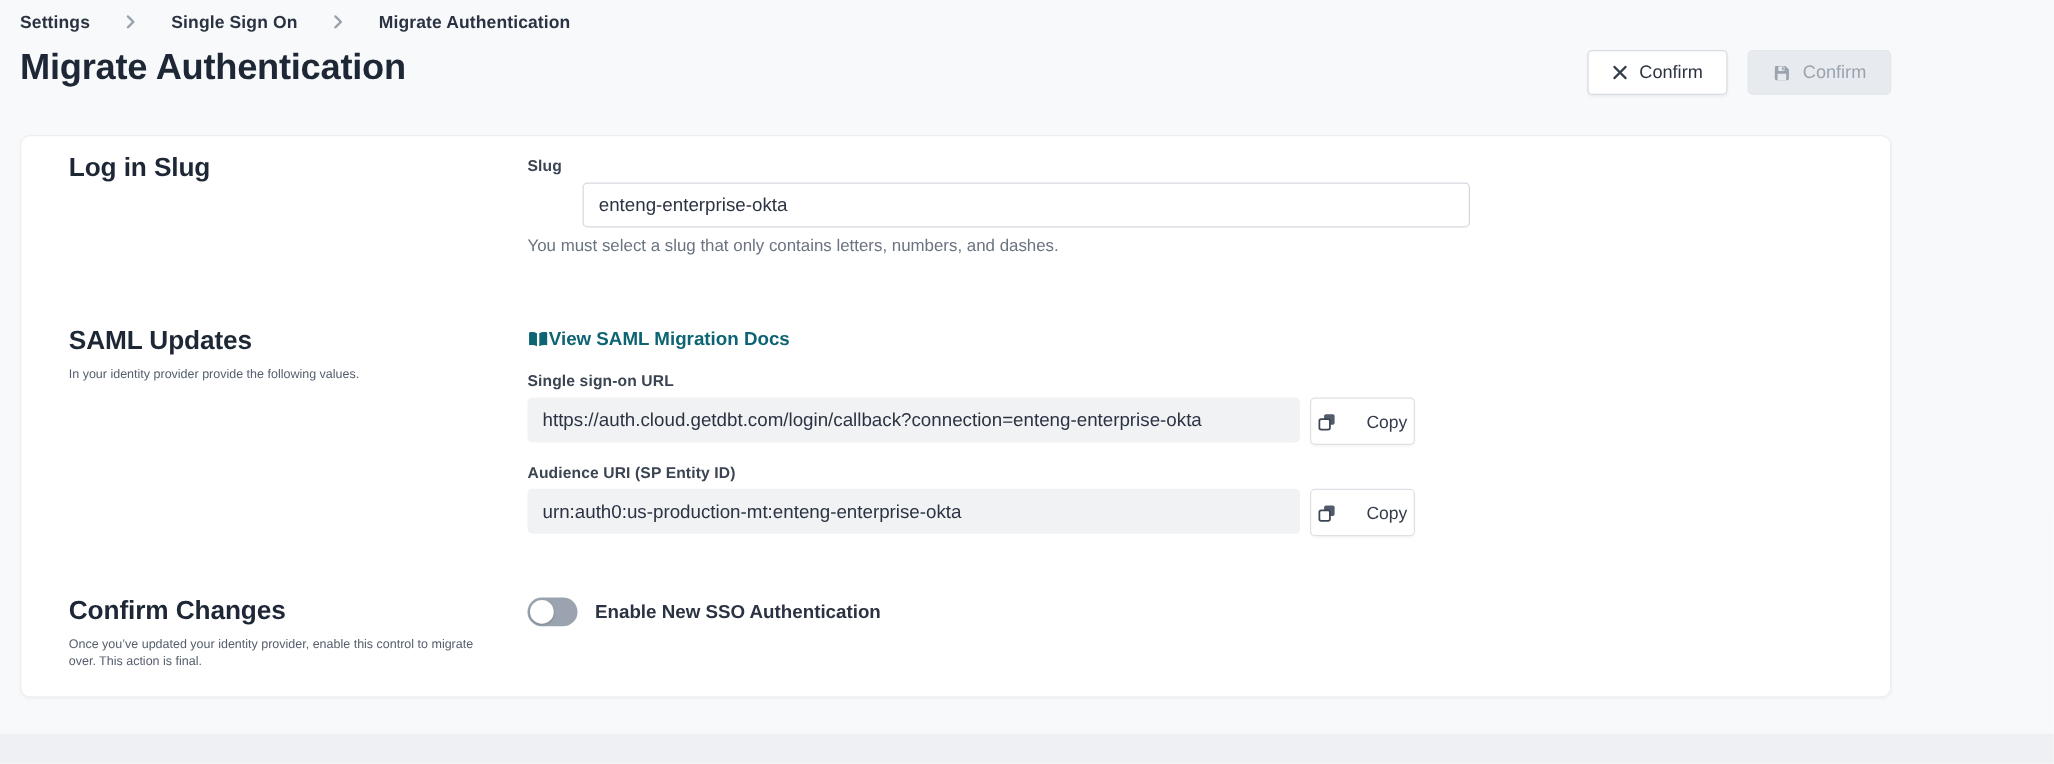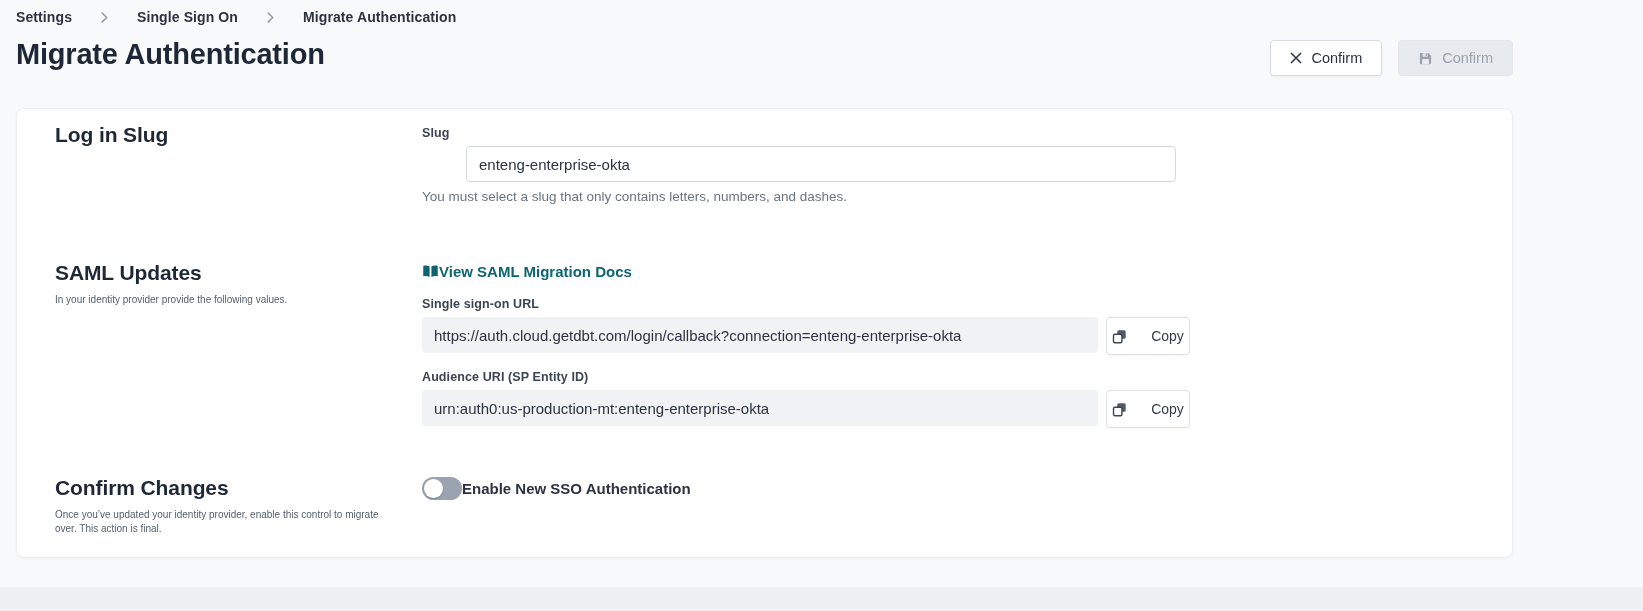--- a/index.html
+++ b/index.html
@@ -71,33 +71,33 @@
   .help-text { margin-top: 7px; font-size: 13.5px; color: #6a7380; }
 
   .docs-link {
     display: inline-flex; align-items: center; 
     color: #0d6472; font-size: 15px; font-weight: 700;
     text-decoration: none; cursor: pointer; margin-top: 2px;
   }
   .mt16 { margin-top: 15px; }
   .field-row { display: flex; align-items: flex-start; gap: 8px; }
   .readonly-input {
-    width: 676px; height: 36px; border: none; border-radius: 4px;
+    width: 618px; height: 36px; border: none; border-radius: 4px;
     background: #f1f2f4; padding: 0 12px;
     font-family: "Liberation Sans", sans-serif;
     font-size: 15px; color: #2b3342; outline: none;
   }
   .btn-copy {
     display: inline-flex; align-items: center; justify-content: center; gap: 24px;
     height: 38px; width: 84px; background: #fff; border: 1px solid #dde1e6;
     border-radius: 4px; font-size: 14px; color: #333c4b; cursor: pointer;
     box-shadow: 0 1px 2px rgba(20,30,50,.04);
   }
 
-  .toggle-row { display: flex; align-items: center; margin-top: 1px; }
+  .toggle-row { display: flex; align-items: center; gap: 14px; margin-top: 1px; }
   .toggle {
     position: relative; width: 40px; height: 23px; border-radius: 12px;
     background: #9aa3af; cursor: pointer; flex: 0 0 auto;
   }
   .toggle-knob {
     position: absolute; left: 2px; top: 2px; width: 19px; height: 19px;
     border-radius: 50%; background: #fff; box-shadow: 0 1px 2px rgba(0,0,0,.18);
   }
   .toggle-label { font-size: 15px; font-weight: 700; color: #2b3342; }
 

